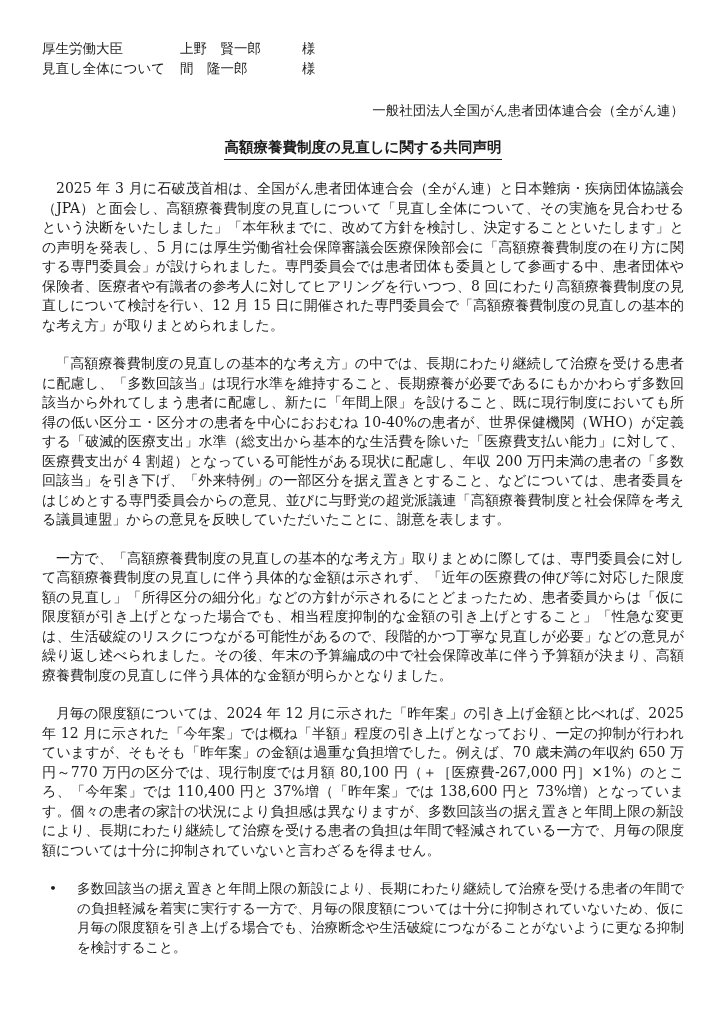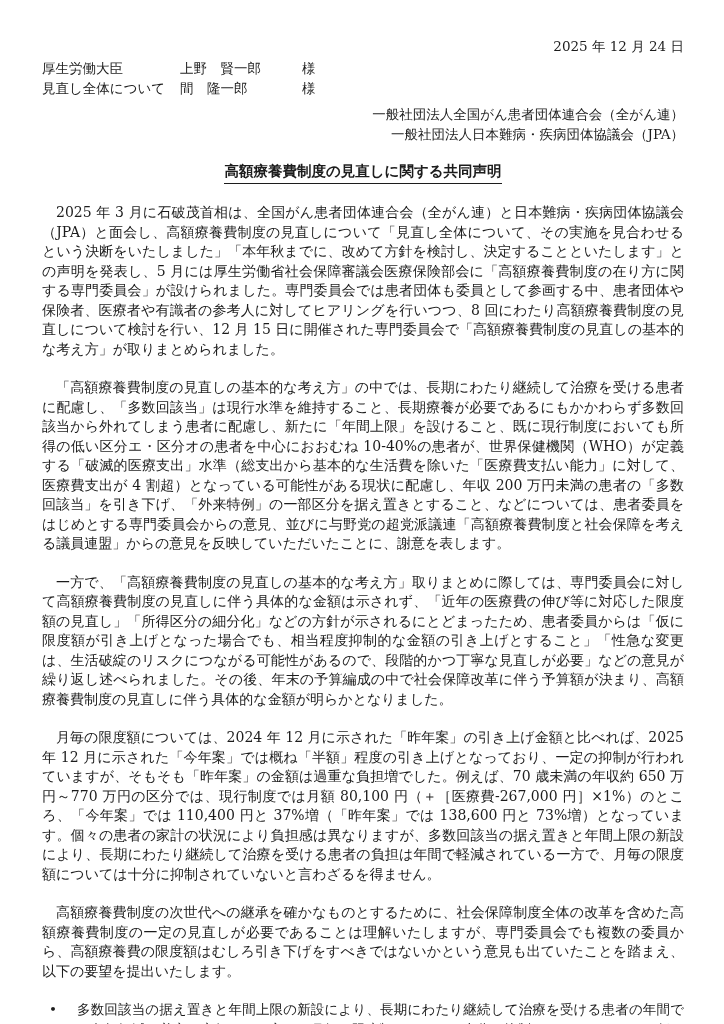--- a/index.html
+++ b/index.html
@@ -31,21 +31,21 @@
   }
   .recipient-line {
     display: flex;
     font-size: 13.5px;
     line-height: 20px;
   }
   .recipient-title { width: 138px; }
   .recipient-name  { width: 122px; }
   .recipient-honorific { }
   .senders {
-    margin-top: 6px;
+    margin-top: 22px;
   }
   .sender-line {
     text-align: right;
     font-size: 13.5px;
     line-height: 20px;
   }
   .title-wrap {
     text-align: center;
     margin-top: 17px;
     margin-bottom: 2px;
@@ -82,49 +82,46 @@
   .request-text {
     flex: 1;
     text-align: justify;
   }
 </style>
 </head>
 <body>
 
 <div class="page">
 
-  <div class="date-line">2025 年 12 月 24 日</div>
 
   <div class="recipients">
     <div class="recipient-line">
       <span class="recipient-title">厚生労働大臣</span>
       <span class="recipient-name">上野　賢一郎</span>
       <span class="recipient-honorific">様</span>
     </div>
     <div class="recipient-line">
       <span class="recipient-title">見直し全体について</span>
       <span class="recipient-name">間　隆一郎</span>
       <span class="recipient-honorific">様</span>
     </div>
   </div>
 
   <div class="senders">
     <div class="sender-line">一般社団法人全国がん患者団体連合会（全がん連）</div>
-    <div class="sender-line">一般社団法人日本難病・疾病団体協議会（JPA）</div>
   </div>
 
   <div class="title-wrap">
     <span class="statement-title">高額療養費制度の見直しに関する共同声明</span>
   </div>
 
   <p class="body-paragraph">2025 年 3 月に石破茂首相は、全国がん患者団体連合会（全がん連）と日本難病・疾病団体協議会（JPA）と面会し、高額療養費制度の見直しについて「見直し全体について、その実施を見合わせるという決断をいたしました」「本年秋までに、改めて方針を検討し、決定することといたします」との声明を発表し、5 月には厚生労働省社会保障審議会医療保険部会に「高額療養費制度の在り方に関する専門委員会」が設けられました。専門委員会では患者団体も委員として参画する中、患者団体や保険者、医療者や有識者の参考人に対してヒアリングを行いつつ、8 回にわたり高額療養費制度の見直しについて検討を行い、12 月 15 日に開催された専門委員会で「高額療養費制度の見直しの基本的な考え方」が取りまとめられました。</p>
   <p class="body-paragraph">「高額療養費制度の見直しの基本的な考え方」の中では、長期にわたり継続して治療を受ける患者に配慮し、「多数回該当」は現行水準を維持すること、長期療養が必要であるにもかかわらず多数回該当から外れてしまう患者に配慮し、新たに「年間上限」を設けること、既に現行制度においても所得の低い区分エ・区分オの患者を中心におおむね 10-40%の患者が、世界保健機関（WHO）が定義する「破滅的医療支出」水準（総支出から基本的な生活費を除いた「医療費支払い能力」に対して、医療費支出が 4 割超）となっている可能性がある現状に配慮し、年収 200 万円未満の患者の「多数回該当」を引き下げ、「外来特例」の一部区分を据え置きとすること、などについては、患者委員をはじめとする専門委員会からの意見、並びに与野党の超党派議連「高額療養費制度と社会保障を考える議員連盟」からの意見を反映していただいたことに、謝意を表します。</p>
   <p class="body-paragraph">一方で、「高額療養費制度の見直しの基本的な考え方」取りまとめに際しては、専門委員会に対して高額療養費制度の見直しに伴う具体的な金額は示されず、「近年の医療費の伸び等に対応した限度額の見直し」「所得区分の細分化」などの方針が示されるにとどまったため、患者委員からは「仮に限度額が引き上げとなった場合でも、相当程度抑制的な金額の引き上げとすること」「性急な変更は、生活破綻のリスクにつながる可能性があるので、段階的かつ丁寧な見直しが必要」などの意見が繰り返し述べられました。その後、年末の予算編成の中で社会保障改革に伴う予算額が決まり、高額療養費制度の見直しに伴う具体的な金額が明らかとなりました。</p>
   <p class="body-paragraph">月毎の限度額については、2024 年 12 月に示された「昨年案」の引き上げ金額と比べれば、2025 年 12 月に示された「今年案」では概ね「半額」程度の引き上げとなっており、一定の抑制が行われていますが、そもそも「昨年案」の金額は過重な負担増でした。例えば、70 歳未満の年収約 650 万円～770 万円の区分では、現行制度では月額 80,100 円（＋［医療費-267,000 円］×1%）のところ、「今年案」では 110,400 円と 37%増（「昨年案」では 138,600 円と 73%増）となっています。個々の患者の家計の状況により負担感は異なりますが、多数回該当の据え置きと年間上限の新設により、長期にわたり継続して治療を受ける患者の負担は年間で軽減されている一方で、月毎の限度額については十分に抑制されていないと言わざるを得ません。</p>
-  <p class="body-paragraph">高額療養費制度の次世代への継承を確かなものとするために、社会保障制度全体の改革を含めた高額療養費制度の一定の見直しが必要であることは理解いたしますが、専門委員会でも複数の委員から、高額療養費の限度額はむしろ引き下げをすべきではないかという意見も出ていたことを踏まえ、以下の要望を提出いたします。</p>
 
   <div class="request-list">
     <div class="request-item">
       <span class="bullet-marker">•</span>
       <span class="request-text">多数回該当の据え置きと年間上限の新設により、長期にわたり継続して治療を受ける患者の年間での負担軽減を着実に実行する一方で、月毎の限度額については十分に抑制されていないため、仮に月毎の限度額を引き上げる場合でも、治療断念や生活破綻につながることがないように更なる抑制を検討すること。</span>
     </div>
 
   </div>
 
 </div>

